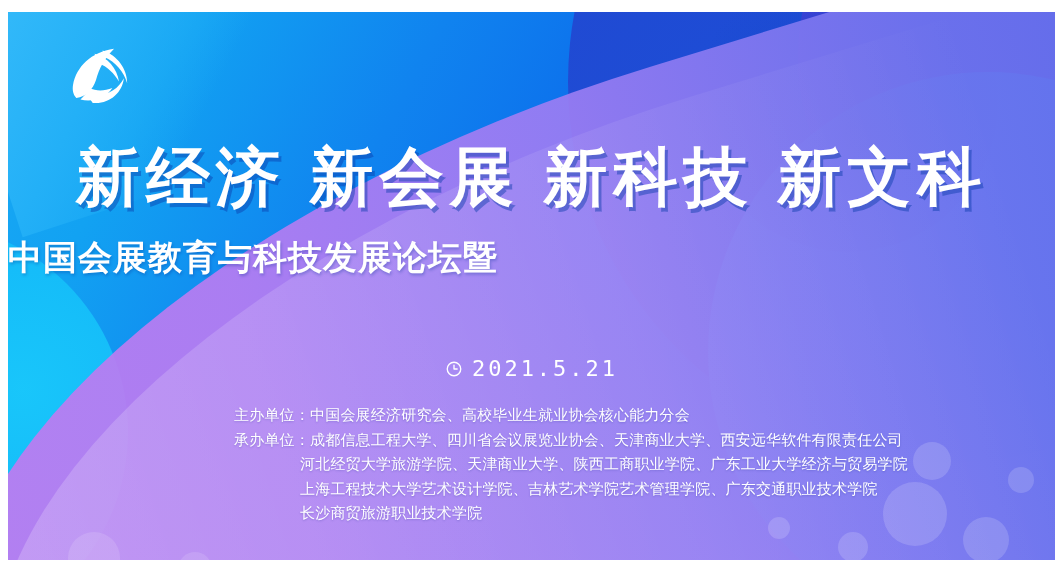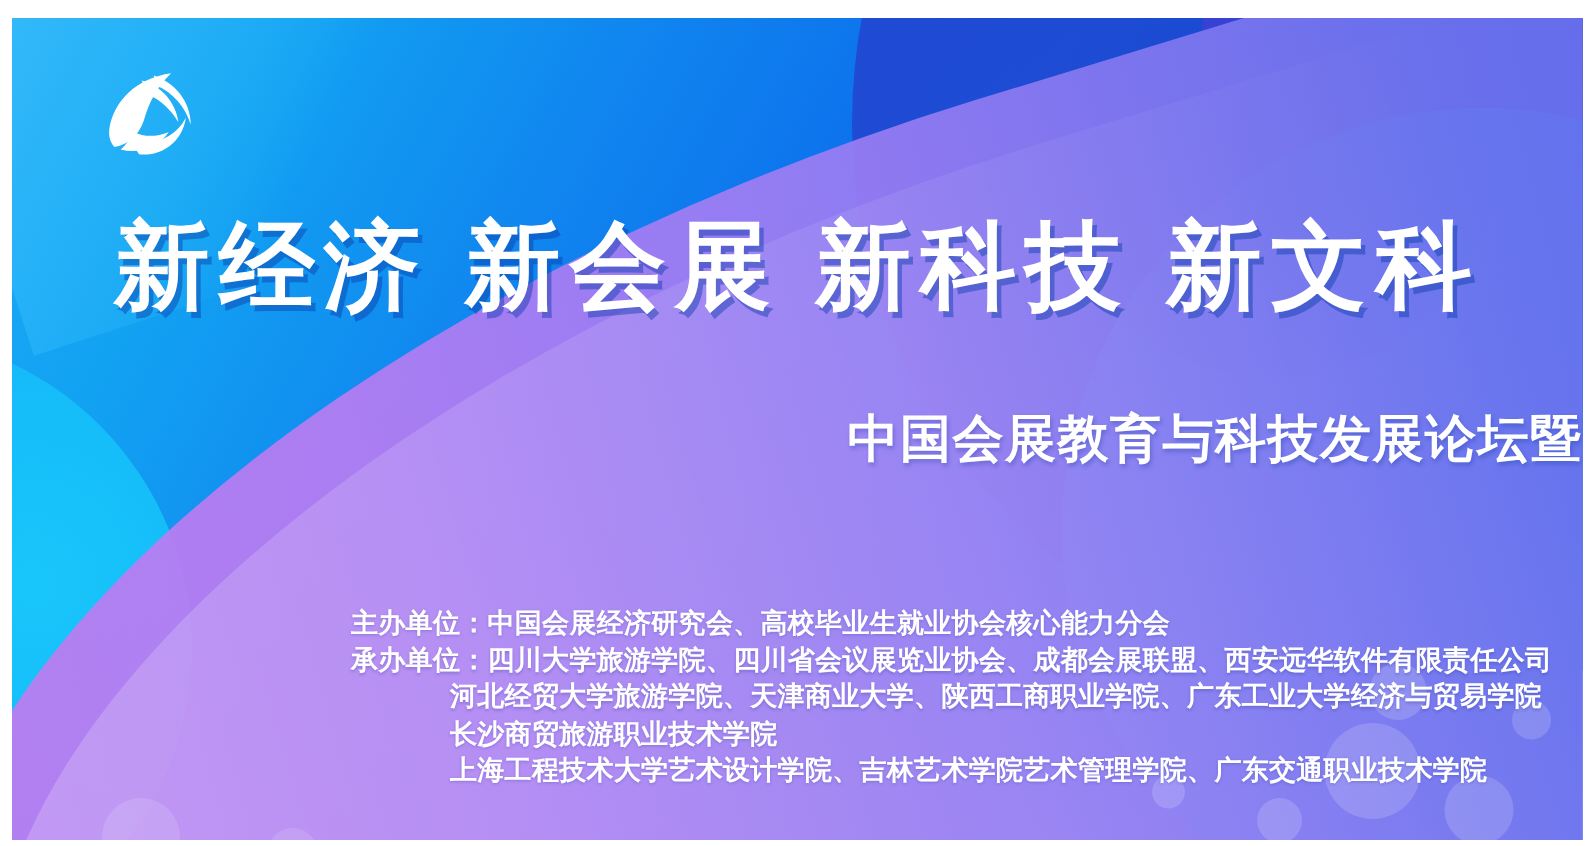--- a/index.html
+++ b/index.html
@@ -137,23 +137,22 @@
     line-height: 80px;
     white-space: nowrap;
     text-shadow: 3px 4px 0 rgba(12,60,170,.45);
     font-family: "Liberation Sans", "DejaVu Sans", sans-serif;
   }
 
   #subtitle-block {
     position: absolute;
     left: 0; right: 0;
     top: 222px;
-    text-align: right;
-    color: #ffffff;
-    margin-top: 36px;
+    text-align: left;
+    color: #ffffff;
   }
   .subtitle-line {
     font-size: 34px;
     font-weight: bold;
     letter-spacing: 1px;
     line-height: 46px;
     white-space: nowrap;
     text-shadow: 1px 2px 3px rgba(10,50,150,.30);
   }
 
@@ -173,25 +172,24 @@
     letter-spacing: 3px;
     font-family: "DejaVu Sans Mono", "Liberation Mono", monospace;
     font-weight: normal;
   }
 
   #orgs {
     position: absolute;
     left: 226px;
     top: 391px;
     color: #ffffff;
-    font-size: 18px;
+    font-size: 15px;
     line-height: 24.5px;
     letter-spacing: .2px;
     text-shadow: 0 1px 2px rgba(20,40,130,.25);
-    font-weight: bold;
   }
   .org-line { white-space: nowrap; }
   .org-line.indent { padding-left: 66px; }
 </style>
 </head>
 <body>
 
 <div id="banner">
 
   <div id="wedge-tl"></div>
@@ -224,22 +222,31 @@
       <path d="M40 72 C58 78 76 70 84 54 C82 72 66 86 46 84 C43 80 41 76 40 72 Z" fill="#ffffff"></path>
     </svg>
   </div>
 
   <div id="main-title">新经济 新会展 新科技 新文科</div>
 
   <div id="subtitle-block">
     <div class="subtitle-line">中国会展教育与科技发展论坛暨</div>
   </div>
 
+  <div id="date-row">
+    <span>
+      <svg id="clock-icon" viewBox="0 0 24 24" fill="none" stroke="#ffffff" stroke-width="1.8">
+        <circle cx="12" cy="12" r="9"></circle>
+        <path d="M12 6.8 V12 H16.2" stroke-linecap="round" stroke-linejoin="round"></path>
+      </svg>
+    </span>
+    <span id="date-text">2021.5.21</span>
+  </div>
 
   <div id="orgs">
     <div class="org-line">主办单位：中国会展经济研究会、高校毕业生就业协会核心能力分会</div>
-    <div class="org-line">承办单位：四川大学旅游学院、四川省会议展览业协会、成都会展联盟、西安远华软件有限责任公司</div>
+    <div class="org-line">承办单位：成都信息工程大学、四川省会议展览业协会、天津商业大学、西安远华软件有限责任公司</div>
     <div class="org-line indent">河北经贸大学旅游学院、天津商业大学、陕西工商职业学院、广东工业大学经济与贸易学院</div>
+    <div class="org-line indent">上海工程技术大学艺术设计学院、吉林艺术学院艺术管理学院、广东交通职业技术学院</div>
     <div class="org-line indent">长沙商贸旅游职业技术学院</div>
-    <div class="org-line indent">上海工程技术大学艺术设计学院、吉林艺术学院艺术管理学院、广东交通职业技术学院</div>
   </div>
 
 </div>
 
 </body></html>

